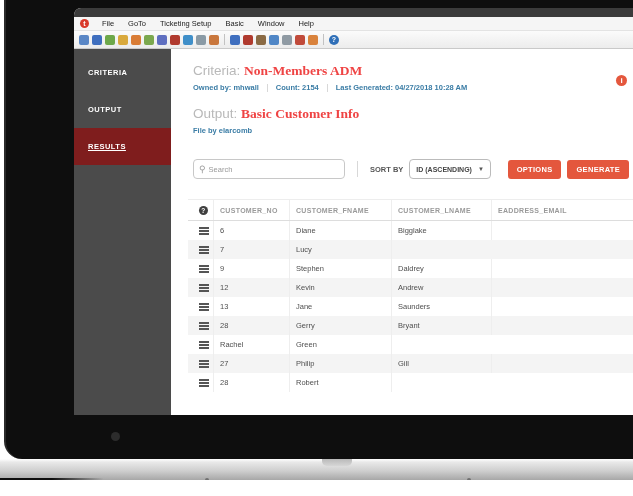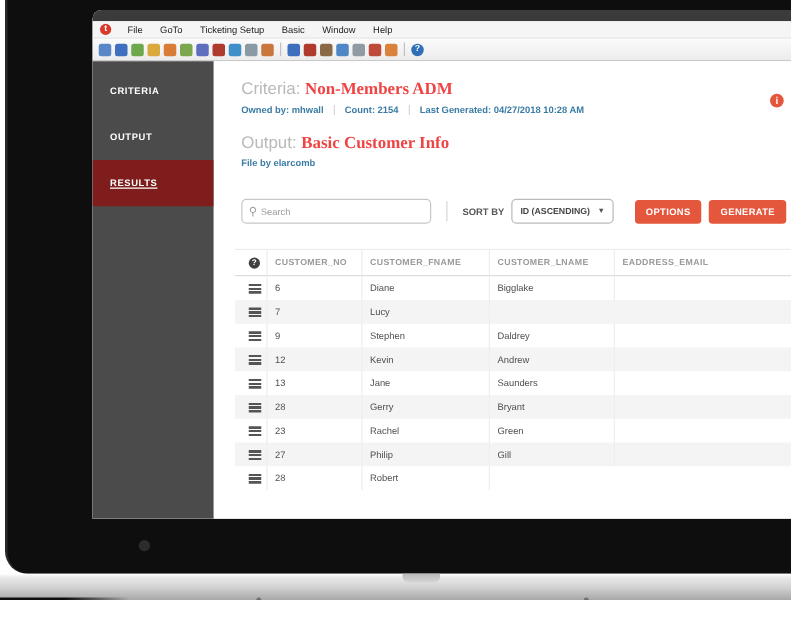--- a/index.html
+++ b/index.html
@@ -256,21 +256,20 @@
                   </div>
                   <div class="cell">28</div>
                   <div class="cell">Gerry</div>
                   <div class="cell">Bryant</div>
                   <div class="cell"></div>
                 </div>
                 <div class="trow">
                   <div class="cell" style="justify-content: center;">
                     <span class="row-icon"></span>
                   </div>
-                  <div class="cell">23</div>
                   <div class="cell">Rachel</div>
                   <div class="cell">Green</div>
                   <div class="cell"></div>
                 </div>
                 <div class="trow">
                   <div class="cell" style="justify-content: center;">
                     <span class="row-icon"></span>
                   </div>
                   <div class="cell">27</div>
                   <div class="cell">Philip</div>

